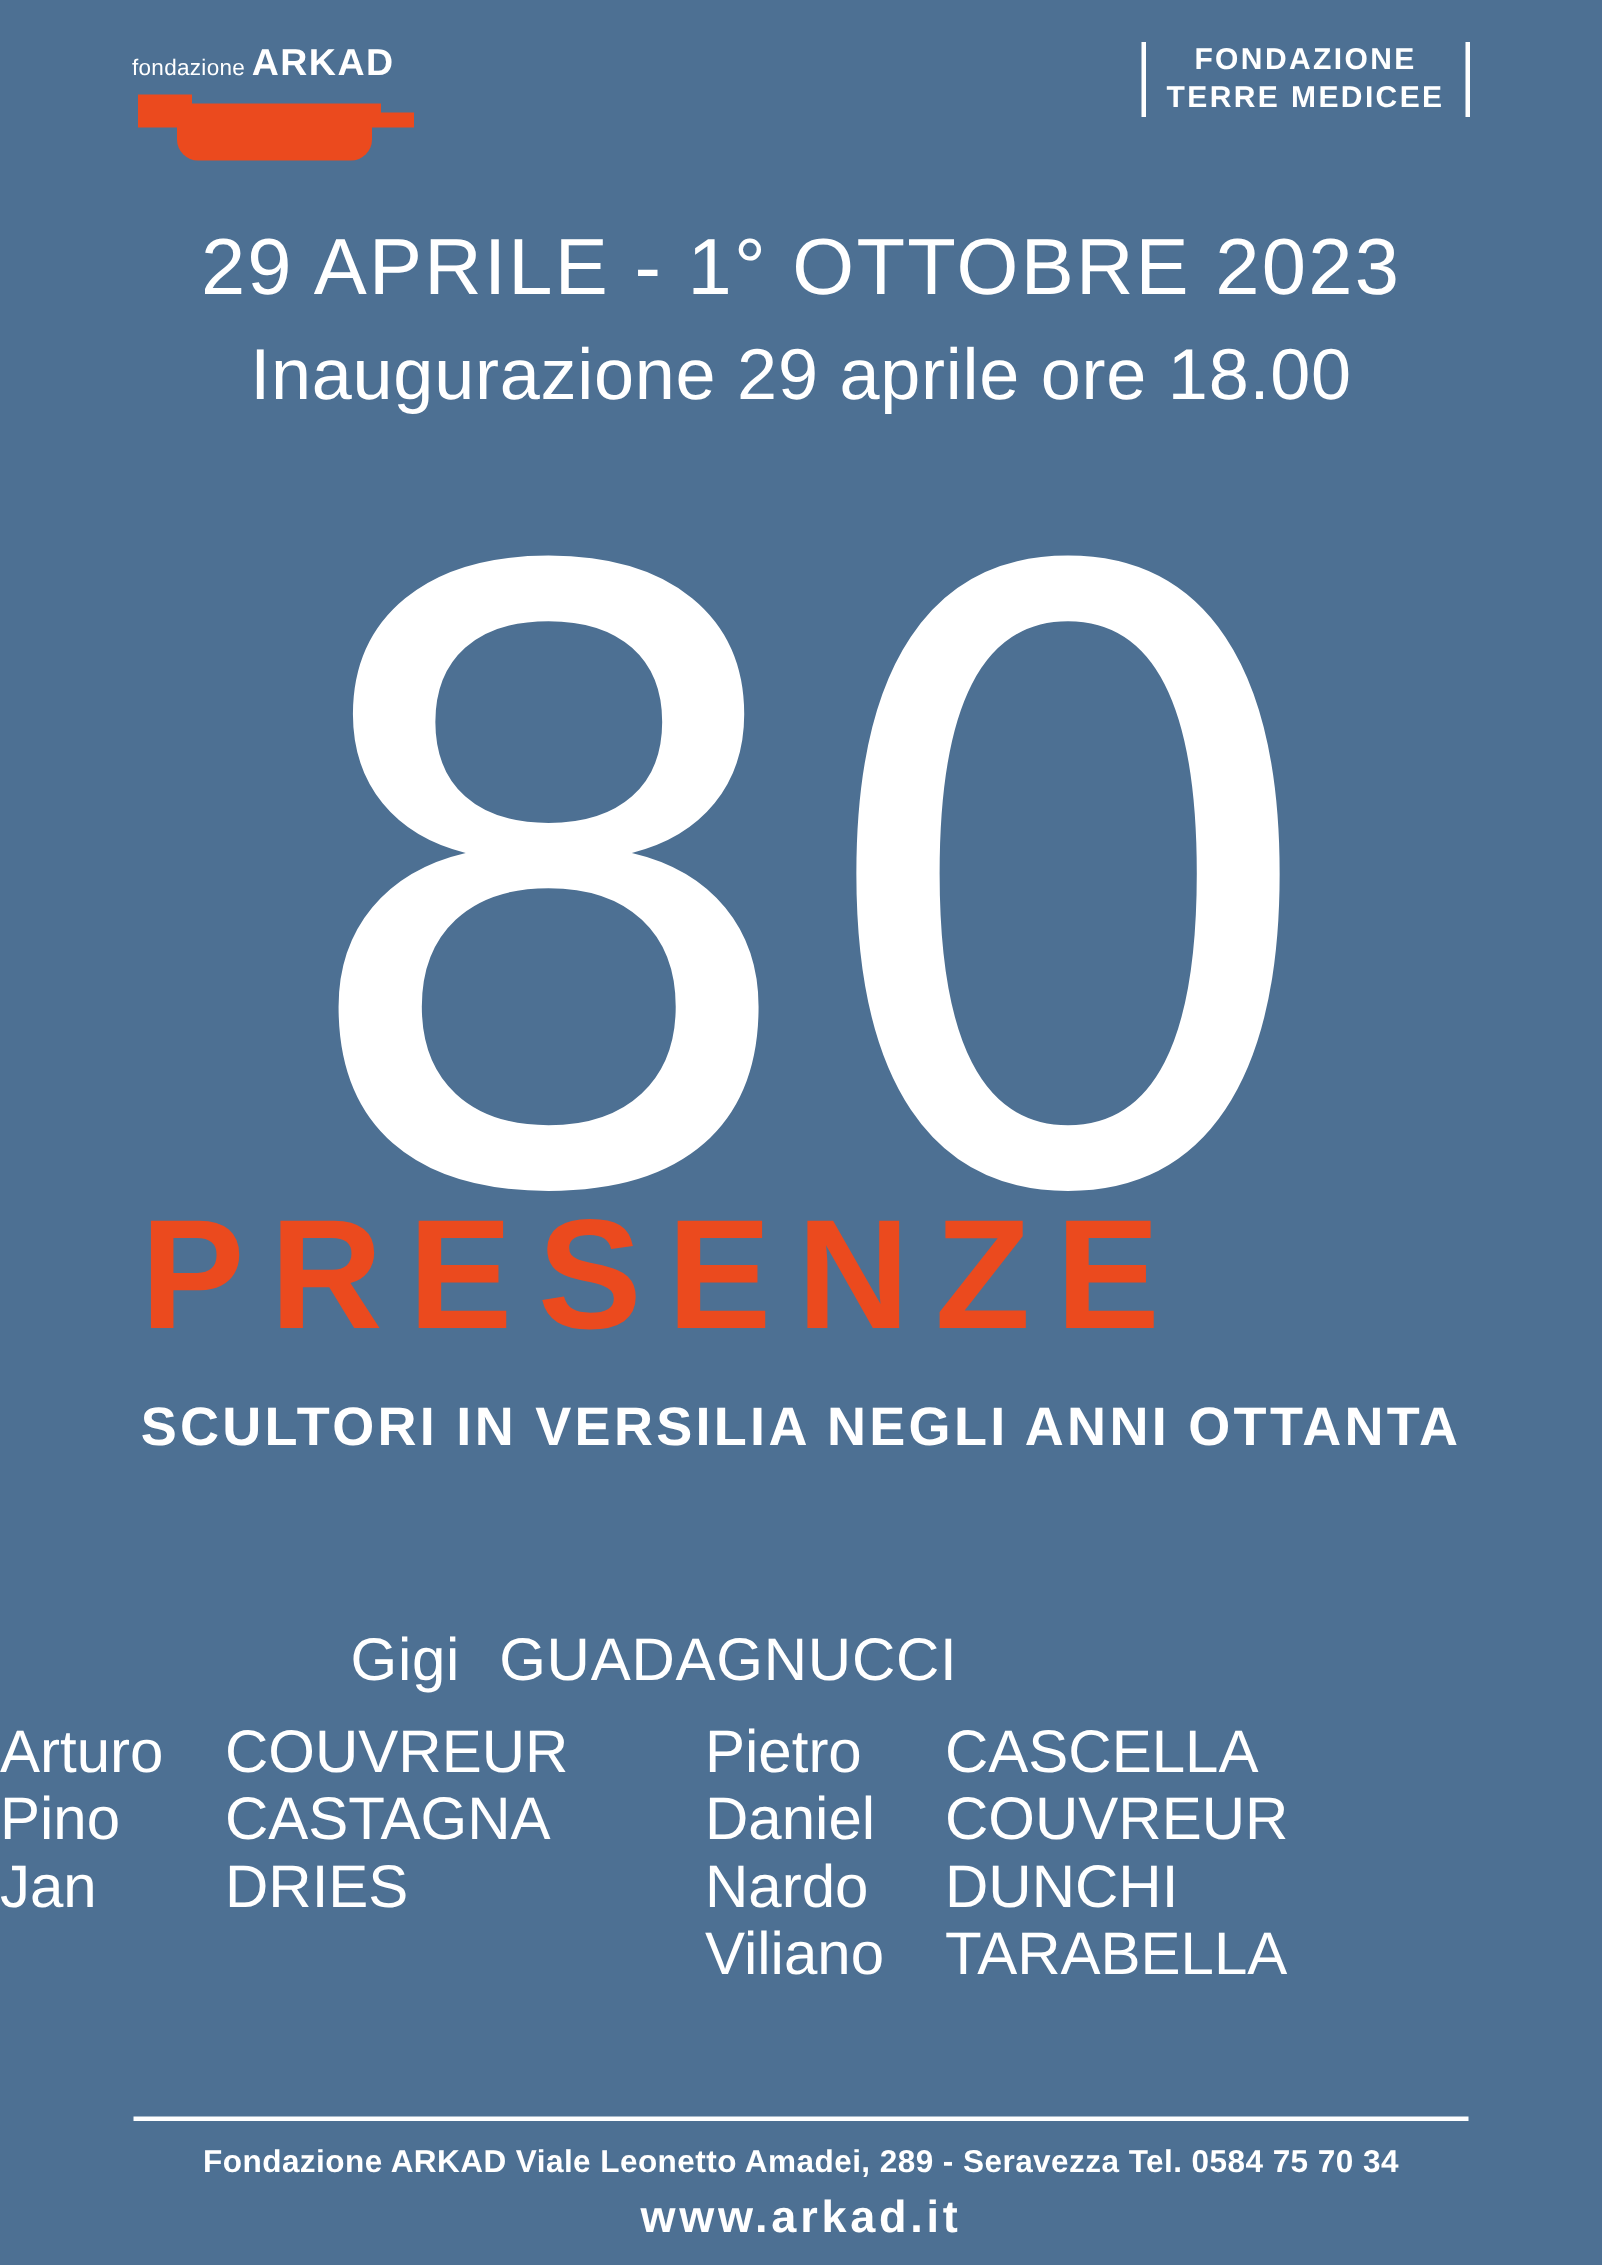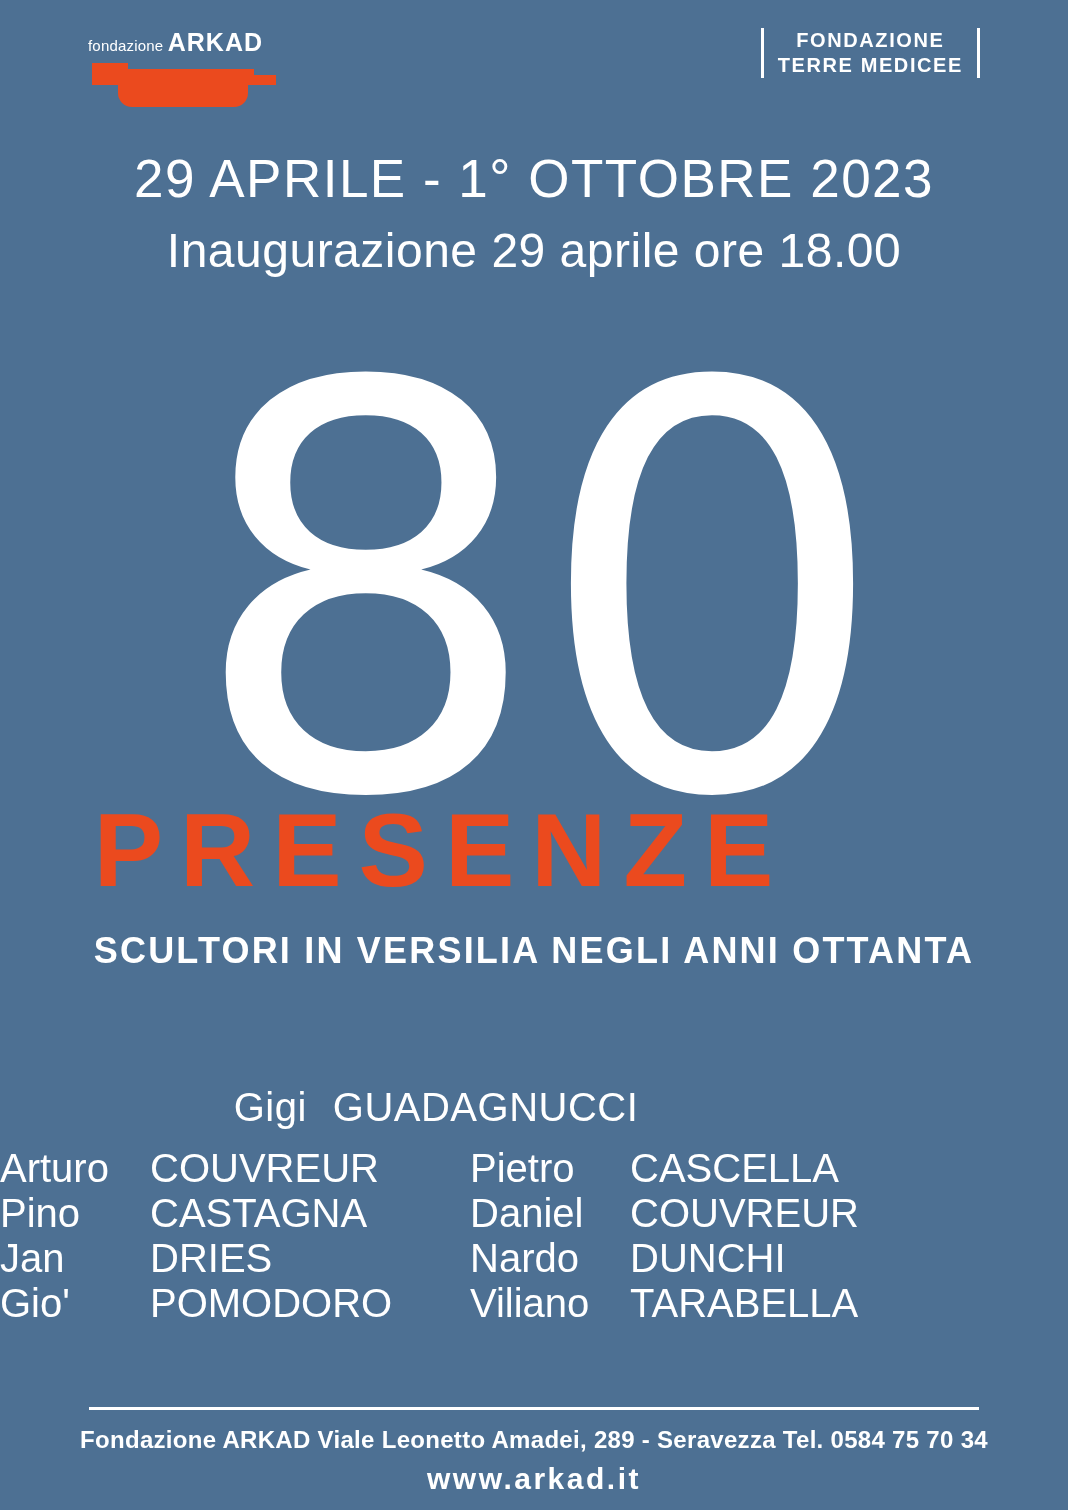--- a/index.html
+++ b/index.html
@@ -210,21 +210,21 @@
     width: 1068px;
     text-align: center;
   }
   .footer .rule {
     width: 890px;
     height: 3px;
     background: #ffffff;
     margin: 0 auto 16px auto;
   }
   .footer .addr {
-    font-size: 24px;
+    font-size: 21px;
     font-weight: 700;
     letter-spacing: 0.3px;
     white-space: nowrap;
   }
   .footer .site {
     margin-top: 8px;
     font-size: 30px;
     font-weight: 700;
     letter-spacing: 2.5px;
   }
@@ -279,24 +279,20 @@
         <span class="ln">COUVREUR</span>
       </div>
       <div class="artist-cell">
         <span class="fn">Pino</span>
         <span class="ln">CASTAGNA</span>
       </div>
       <div class="artist-cell">
         <span class="fn">Jan</span>
         <span class="ln">DRIES</span>
       </div>
-      <div class="artist-cell">
-        <span class="fn">Gio'</span>
-        <span class="ln">POMODORO</span>
-      </div>
     </div>
 
     <div class="col-right">
       <div class="artist-cell">
         <span class="fn">Pietro</span>
         <span class="ln">CASCELLA</span>
       </div>
       <div class="artist-cell">
         <span class="fn">Daniel</span>
         <span class="ln">COUVREUR</span>

